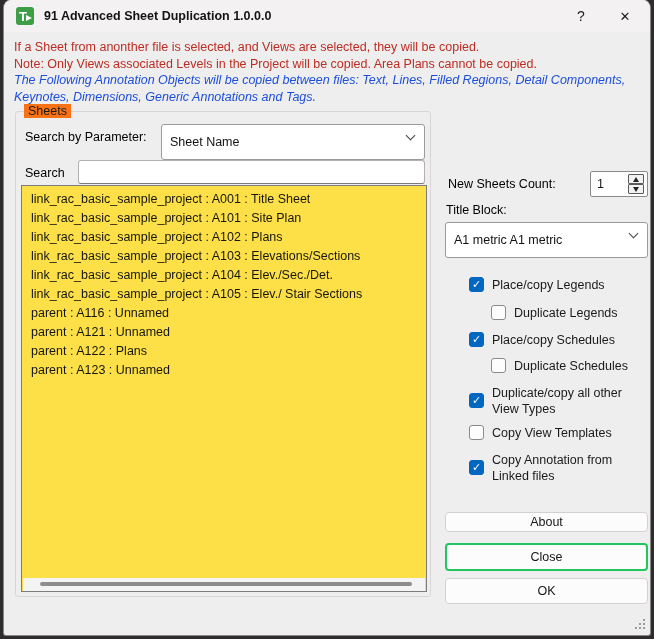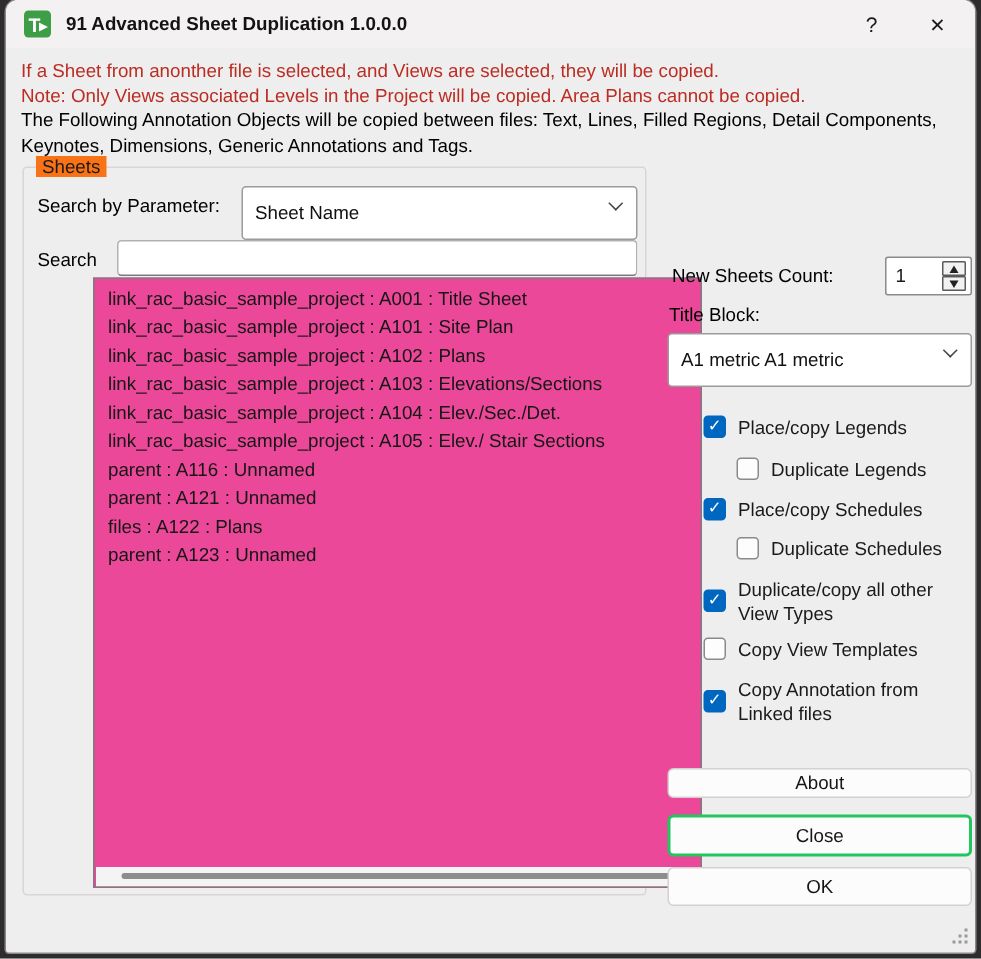--- a/index.html
+++ b/index.html
@@ -51,21 +51,21 @@
     font-size:14px; color:#1b1b1b; cursor:default;
     display:flex; align-items:center; justify-content:center;
     font-family:"Liberation Sans", sans-serif;
   }
   .tb-help  { right:48px; }
   .tb-close { right:4px; font-size:13px; }
   
   .warnings { position:absolute; left:10px; top:39px; width:616px; }
   .warn-line { font-size:12.5px; line-height:16.5px; }
   .warn-a { color:#bb2d23; }
-  .warn-b { color:#000000; }
+  .warn-b { color:#1d4ed8;font-style:italic; }
   
   .group {
     position:absolute; left:11px; top:111px; width:416px; height:486px;
     border:1px solid #d9d5d6; border-radius:3px;
   }
   .group-title {
     position:absolute; left:8px; top:-8px; padding:0 4px;
     background:#f97316; font-size:12.5px; color:#1a1a1a;
   }
   .lbl { font-size:12.5px; color:#000000; }
@@ -85,22 +85,22 @@
   .g-param-combo { left:145px; top:12px; width:264px; height:24px; }
   .g-search-lbl { position:absolute; left:9px; top:54px; }
   .g-search-input {
     position:absolute; left:62px; top:48px; width:347px; height:24px;
     background:#ffffff; border:1px solid #b4b0b1; border-bottom-color:#7c7a7b;
     border-radius:3px; font-size:12.5px; padding:0 7px;
     font-family:"Liberation Sans", sans-serif;
   }
   .listbox {
     position:absolute; left:5px; top:73px; width:406px; height:407px;
-    background:#ec4899; border:1px solid #7c7c7c;
-    overflow:hidden; padding-top:4px;margin-left:41px;
+    background:#fde047; border:1px solid #7c7c7c;
+    overflow:hidden; padding-top:4px;
   }
   .list-item {
     font-size:12.5px; line-height:19px; padding:0 9px;
     white-space:nowrap; color:#161616;
   }
   .hscroll {
     position:absolute; left:1px; right:1px; bottom:0; height:13px;
     background:#f4f4f4;
   }
   .hscroll .thumb {
@@ -207,21 +207,21 @@
 
     <div class="listbox">
       <div class="list-item">link_rac_basic_sample_project : A001 : Title Sheet</div>
       <div class="list-item">link_rac_basic_sample_project : A101 : Site Plan</div>
       <div class="list-item">link_rac_basic_sample_project : A102 : Plans</div>
       <div class="list-item">link_rac_basic_sample_project : A103 : Elevations/Sections</div>
       <div class="list-item">link_rac_basic_sample_project : A104 : Elev./Sec./Det.</div>
       <div class="list-item">link_rac_basic_sample_project : A105 : Elev./ Stair Sections</div>
       <div class="list-item">parent : A116 : Unnamed</div>
       <div class="list-item">parent : A121 : Unnamed</div>
-      <div class="list-item">files : A122 : Plans</div>
+      <div class="list-item">parent : A122 : Plans</div>
       <div class="list-item">parent : A123 : Unnamed</div>
       <div class="hscroll">
         <div class="thumb"></div>
       </div>
     </div>
   </div>
 
   <span class="lbl r-lbl-count">New Sheets Count:</span>
   <div class="spinner">
     <span class="val">1</span>

